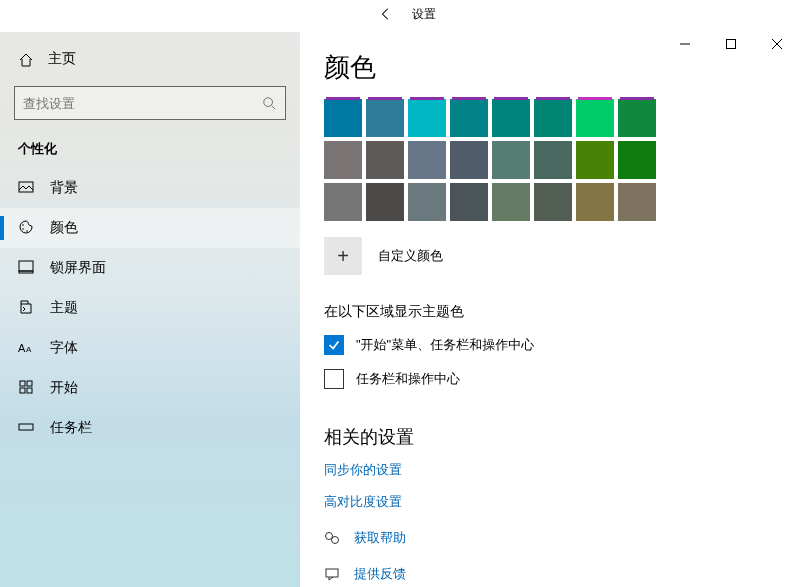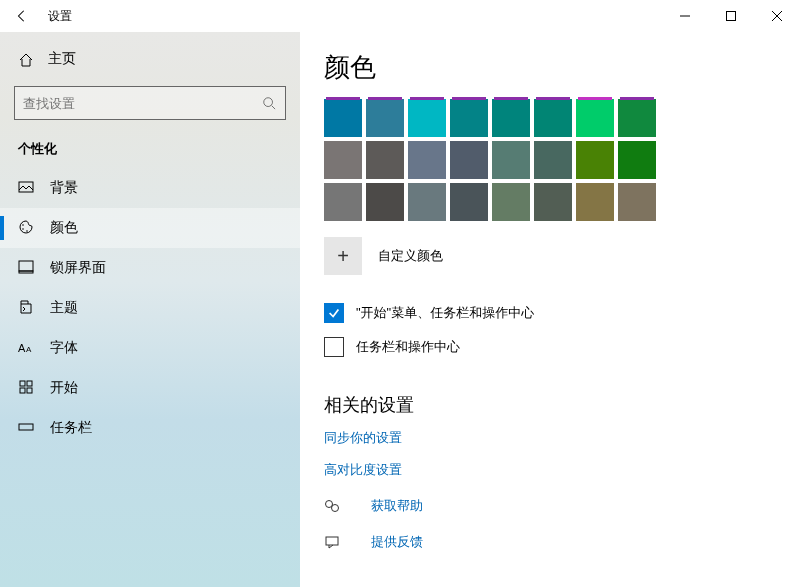--- a/index.html
+++ b/index.html
@@ -1,17 +1,17 @@
 <!DOCTYPE html>
 <html><head>
 <meta charset="utf-8">
 <style>
 * { margin: 0; padding: 0; box-sizing: border-box; font-family: "Microsoft YaHei", "Segoe UI", sans-serif; }
 body { width: 800px; height: 587px; overflow: hidden; background: #fff; display: flex; flex-direction: column; }
-.titlebar { height: 32px; display: flex; align-items: center; padding-left: 8px; }
+.titlebar { height: 32px; display: flex; align-items: center; padding-left: 8px; flex-direction: column; }
 .titlebar-left { display: flex; align-items: center; gap: 12px; }
 .back-btn { width: 28px; height: 28px; display: flex; align-items: center; justify-content: center; cursor: pointer; }
 .title-label { font-size: 12px; color: #000; }
 .titlebar-right { margin-left: auto; display: flex; }
 .win-btn { width: 46px; height: 32px; display: flex; align-items: center; justify-content: center; cursor: pointer; }
 .win-btn svg { width: 10px; height: 10px; }
 .content { flex: 1; display: flex; overflow: hidden; }
 .sidebar { width: 300px; background: linear-gradient(180deg, #e8e8e6 0%, #e6e7e2 15%, #dfe9ec 45%, #c3dde8 70%, #bfe0e6 100%); padding: 8px 0; display: flex; flex-direction: column; }
 .home-row { display: flex; align-items: flex-end; gap: 14px; padding: 10px 18px; cursor: pointer; font-size: 14px; }
 .search-box { margin: 8px 14px 14px 14px; height: 34px; border: 1px solid #666; background: rgba(255,255,255,0.35); display: flex; align-items: center; padding: 0 8px; }
@@ -29,21 +29,21 @@
 .swatch.top-border::before { content: ""; position: absolute; left: 0; right: 0; top: -4px; height: 3px; }
 .custom-row { display: flex; align-items: center; gap: 16px; margin-bottom: 28px; }
 .plus-btn { width: 38px; height: 38px; background: #e6e6e6; display: flex; align-items: center; justify-content: center; font-size: 20px; color: #333; cursor: pointer; }
 .section-sub { font-size: 14px; margin-bottom: 14px; margin-top: 6px; }
 .check-row { display: flex; align-items: center; gap: 12px; margin-bottom: 14px; font-size: 13px; cursor: pointer; }
 .chk { width: 20px; height: 20px; border: 1px solid #333; display: flex; align-items: center; justify-content: center; flex-shrink: 0; }
 .chk.checked { background: #0078d4; border-color: #0078d4; }
 .chk.checked svg { stroke: #fff; }
 .related-title { font-size: 18px; font-weight: 400; margin-top: 36px; margin-bottom: 12px; }
 .link { color: #0066b4; font-size: 13px; cursor: pointer; margin-bottom: 14px; display: block; }
-.help-row { display: flex; align-items: center; gap: 31px; color: #0066b4; font-size: 13px; cursor: pointer; margin-top: 18px; margin-bottom: 8px; }
+.help-row { display: flex; align-items: center; gap: 14px; color: #0066b4; font-size: 13px; cursor: pointer; margin-top: 18px; margin-bottom: 8px; }
 .help-row .nav-icon { color: #555; }
 </style>
 </head>
 <body>
 
 <div class="titlebar">
   <div class="titlebar-left">
     <div class="back-btn">
       <svg width="14" height="14" viewBox="0 0 16 16">
           <path d="M10 2 L4 8 L10 14" stroke="#000" stroke-width="1.2" fill="none"></path>
@@ -204,20 +204,21 @@
         <div class="swatch" style="background: rgb(82, 94, 84);"></div>
         <div class="swatch" style="background: rgb(132, 117, 69);"></div>
         <div class="swatch" style="background: rgb(126, 115, 95);"></div>
       </div>
 
     <div class="custom-row">
       <div class="plus-btn">+</div>
       <span style="font-size:13px;">自定义颜色</span>
     </div>
 
+    <div class="section-sub">在以下区域显示主题色</div>
 
     <div class="check-row">
       <div class="chk checked">
           <svg width="14" height="14" viewBox="0 0 16 16">
             <path d="M3 8 L7 12 L13 4" stroke="#fff" stroke-width="2" fill="none"></path>
           </svg>
         </div>
       <span>"开始"菜单、任务栏和操作中心</span>
     </div>
     <div class="check-row">

